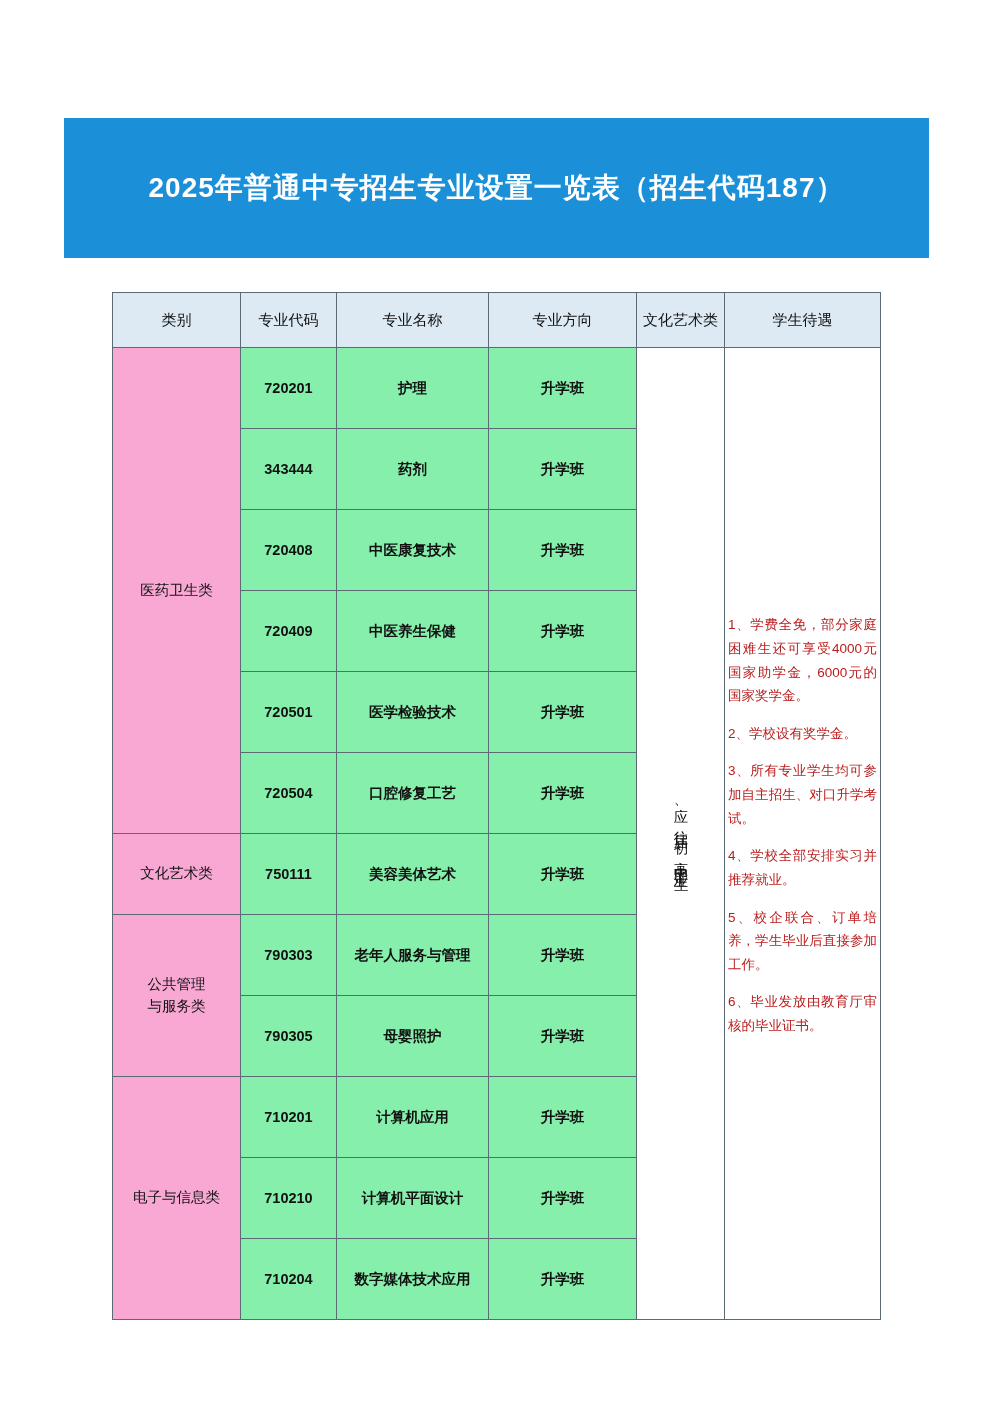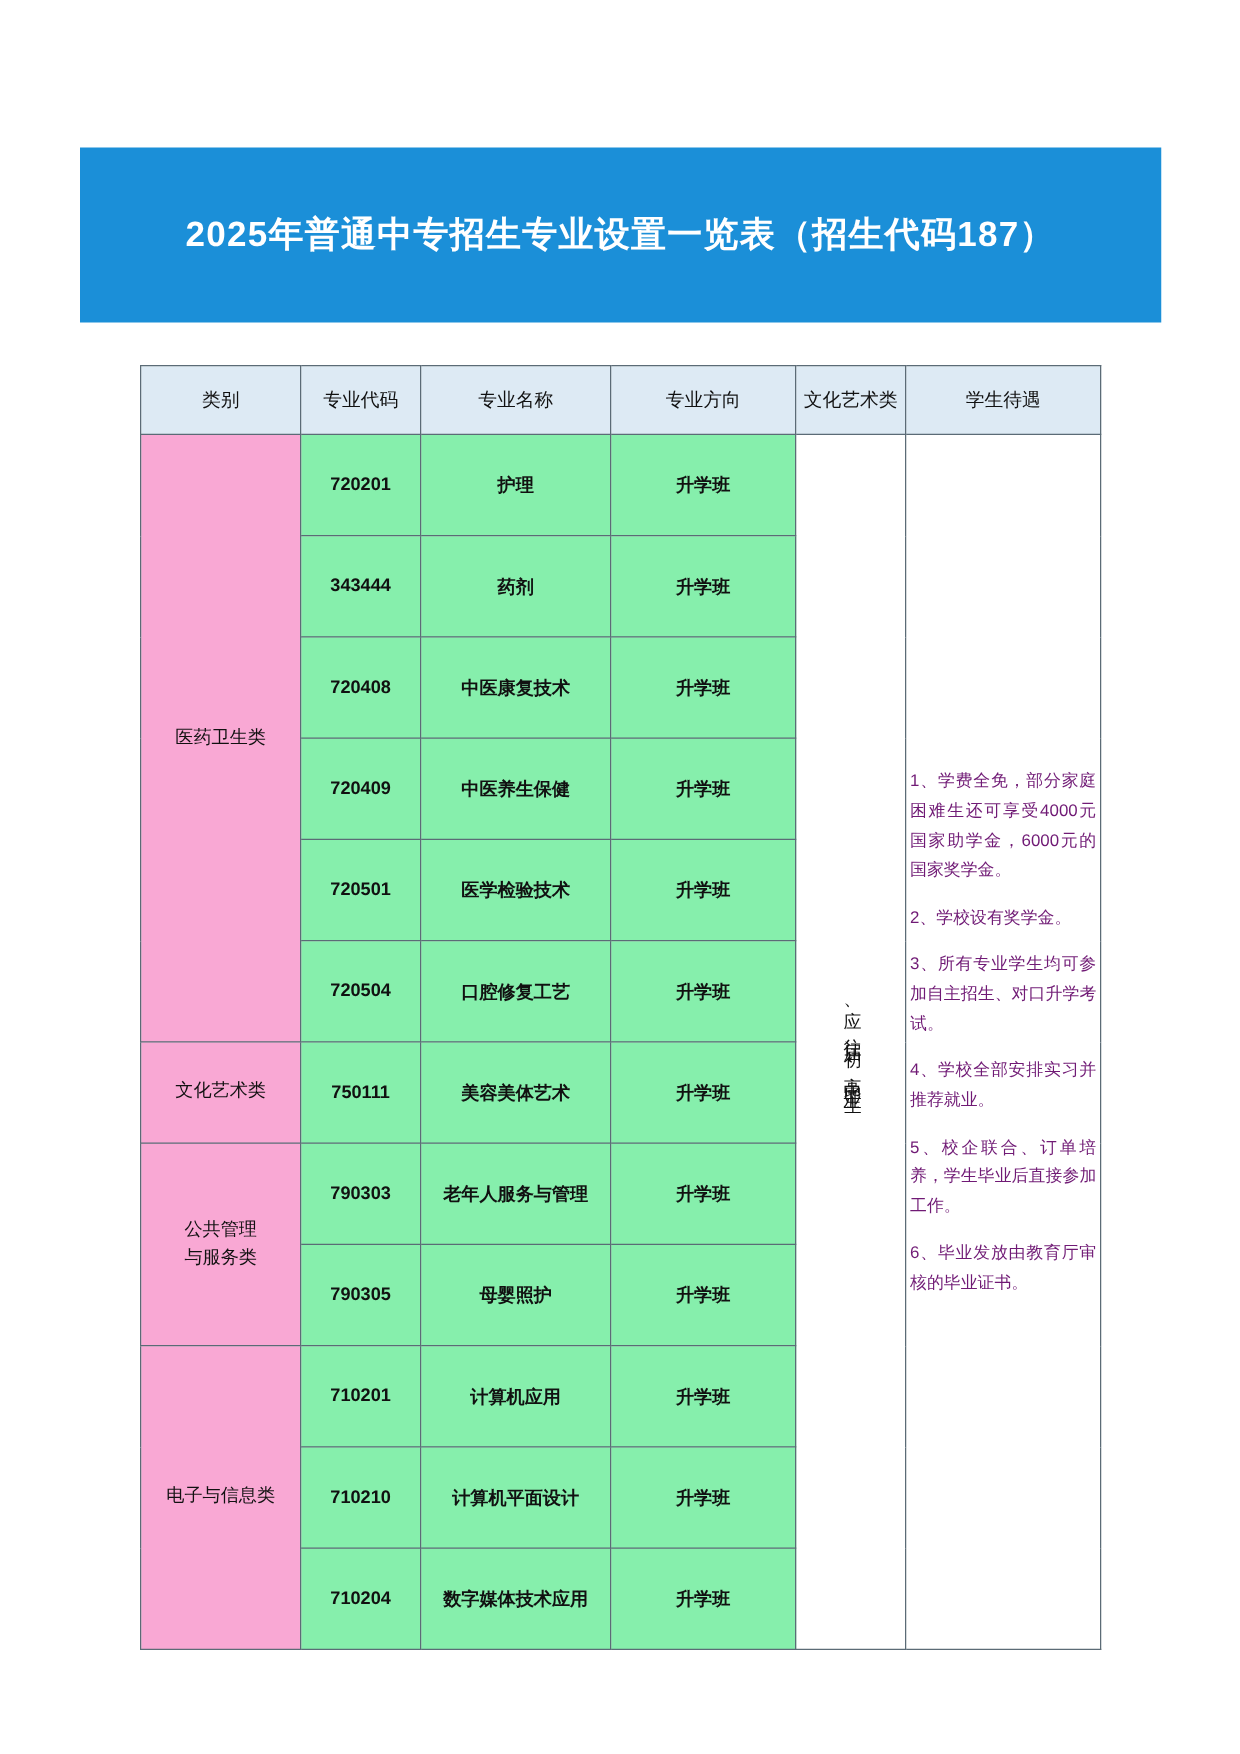--- a/index.html
+++ b/index.html
@@ -110,21 +110,21 @@
     margin: 0;
     padding: 0;
     list-style: none;
   }
   .benefit-list li {
     font-size: 13.5px;
     line-height: 1.75;
     text-align: justify;
     text-align-last: left;
     margin-bottom: 14px;
-    color: #701a75;
+    color: #b91c1c;
   }
   .benefit-list li:last-child { margin-bottom: 16px; }
 </style>
 </head>
 <body>
 
 <div class="page">
 
   <div class="banner">
     <div class="banner-title">2025年普通中专招生专业设置一览表（招生代码187）</div>

